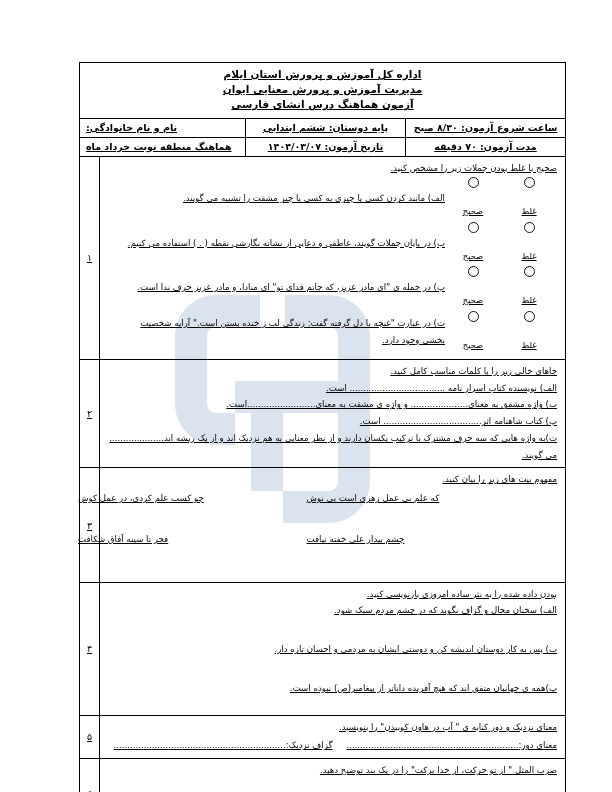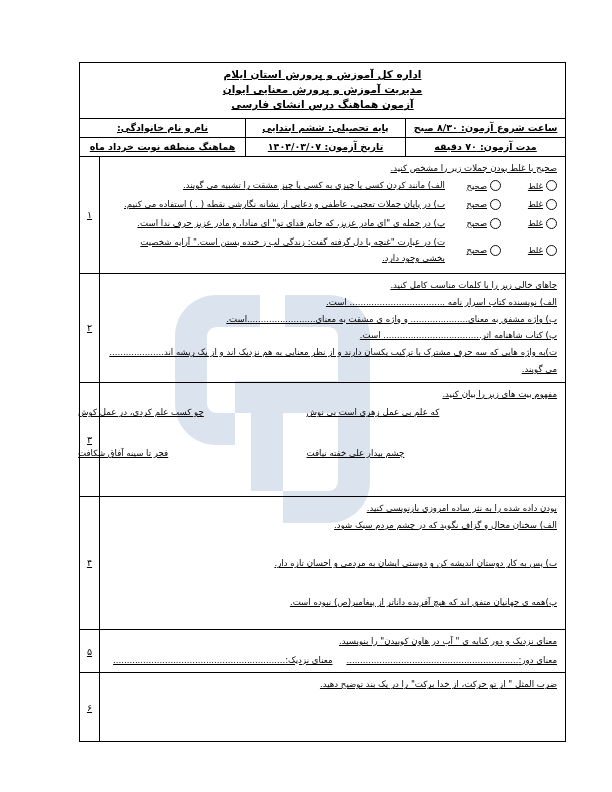--- a/index.html
+++ b/index.html
@@ -63,21 +63,21 @@
     letter-spacing: 0;
   }
 
   .hdr-cell {
     font-size: 9.5px;
     font-weight: bold;
     padding: 3px 6px 4px 6px !important;
     white-space: nowrap;
     vertical-align: middle !important;
   }
-  .hdr-cell.right  { text-align: center; }
+  .hdr-cell.right  { text-align: left; }
   .hdr-cell.center { text-align: center; }
 
   
   .qnum {
     width: 20px;
     text-align: center;
     vertical-align: middle !important;
     font-size: 9.5px;
     font-weight: normal;
   }
@@ -100,23 +100,23 @@
     margin: 1px 0 2px 0;
   }
   .tf-text {
     flex: 1 1 auto;
     text-align: right;
     padding-left: 8px;
   }
   .tf-opt {
     flex: 0 0 auto;
     display: flex;
-    flex-direction: row;
+    flex-direction: column;
     align-items: center;
-    gap: 3px;
+    gap: 15px;
     width: 56px;
     justify-content: flex-start;
   }
   .tf-opt .lbl { font-size: 8.4px; }
   .radio {
     display: inline-block;
     width: 9px;
     height: 9px;
     border: 1px solid #111;
     border-radius: 50%;
@@ -189,21 +189,21 @@
       <tr>
         <td class="hdr-title" colspan="4">
           <div>اداره کل آموزش و پرورش استان ایلام</div>
           <div>مدیریت آموزش و پرورش معنایی ایوان</div>
           <div>آزمون هماهنگ درس انشای فارسی</div>
         </td>
       </tr>
 
       <tr>
         <td class="hdr-cell center">ساعت شروع آزمون: ۸/۳۰ صبح</td>
-        <td class="hdr-cell center">پایه تحصیلی: ششم ابتدایی</td>
+        <td class="hdr-cell center">پایه دوستان: ششم ابتدایی</td>
         <td class="hdr-cell right" colspan="2">نام و نام خانوادگی:</td>
       </tr>
 
       <tr>
         <td class="hdr-cell center">مدت آزمون: ۷۰ دقیقه</td>
         <td class="hdr-cell center">تاریخ آزمون: ۱۴۰۴/۰۳/۰۷</td>
         <td class="hdr-cell right" colspan="2">هماهنگ منطقه نوبت خرداد ماه</td>
       </tr>
 
       <tr>
@@ -224,21 +224,21 @@
 
           <div class="tf-row">
             <span class="tf-opt">
               <span class="radio"></span>
               <span class="lbl">غلط</span>
             </span>
             <span class="tf-opt">
               <span class="radio"></span>
               <span class="lbl">صحیح</span>
             </span>
-            <span class="tf-text">ب) در پایان جملات تعجبی، عاطفی و دعایی از نشانه نگارشی نقطه ( . ) استفاده می کنیم.</span>
+            <span class="tf-text">ب) در پایان جملات گویند، عاطفی و دعایی از نشانه نگارشی نقطه ( . ) استفاده می کنیم.</span>
           </div>
 
           <div class="tf-row">
             <span class="tf-opt">
               <span class="radio"></span>
               <span class="lbl">غلط</span>
             </span>
             <span class="tf-opt">
               <span class="radio"></span>
               <span class="lbl">صحیح</span>
@@ -300,21 +300,21 @@
           <div class="spacer-sm"></div>
         </td>
         <td class="qnum">۴</td>
       </tr>
 
       <tr>
         <td class="qbody" colspan="3">
           <span class="lead">معنای نزدیک و دور کنایه ی " آب در هاون کوبیدن" را بنویسید.</span>
           <div class="blank-row">
             <span class="half"><span>معنای دور:</span><span class="dots">...............................................................</span></span>
-            <span class="half"><span>معنای نزدیک:</span><span class="dots">...............................................................</span></span>
+            <span class="half"><span>گزاف نزدیک:</span><span class="dots">...............................................................</span></span>
           </div>
         </td>
         <td class="qnum">۵</td>
       </tr>
 
       <tr>
         <td class="qbody" colspan="3">
           <span class="lead">ضرب المثل " از تو حرکت، از خدا برکت" را در یک بند توضیح دهید.</span>
           <div class="spacer-lg"></div>
           <div class="spacer-sm"></div>

